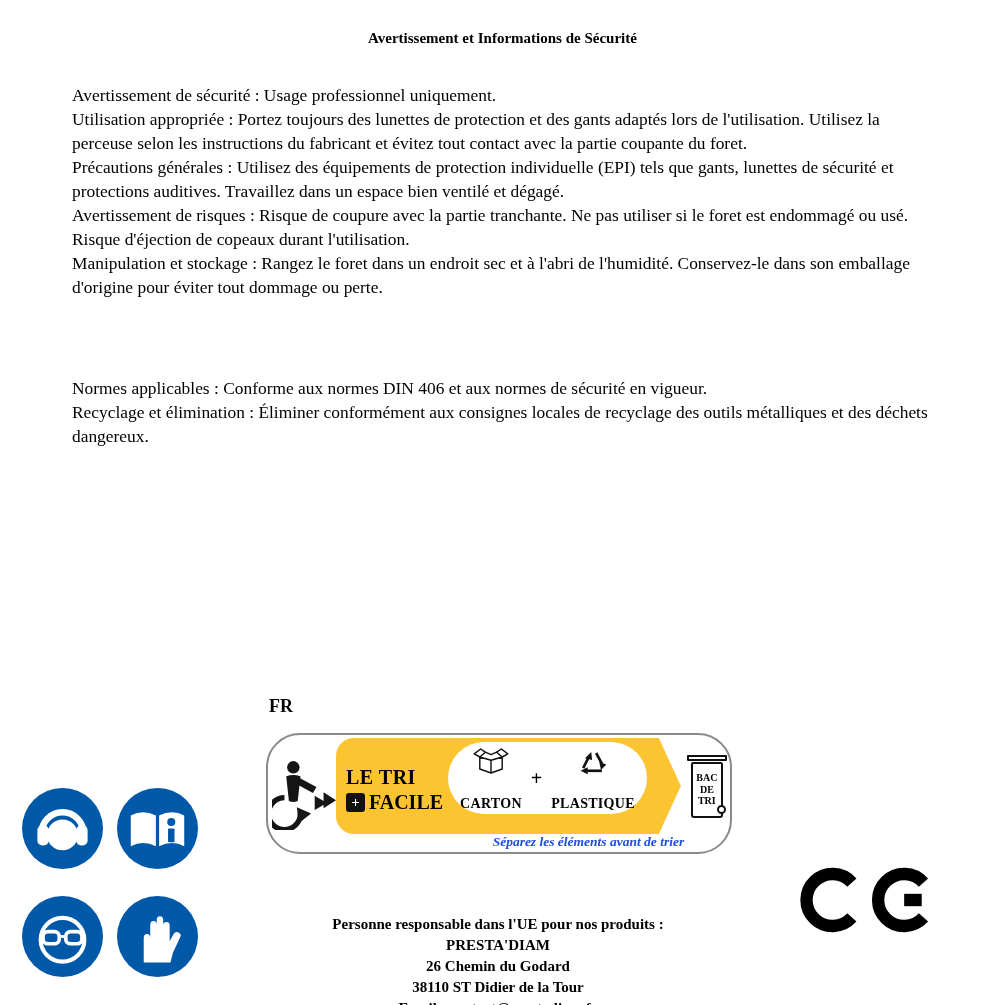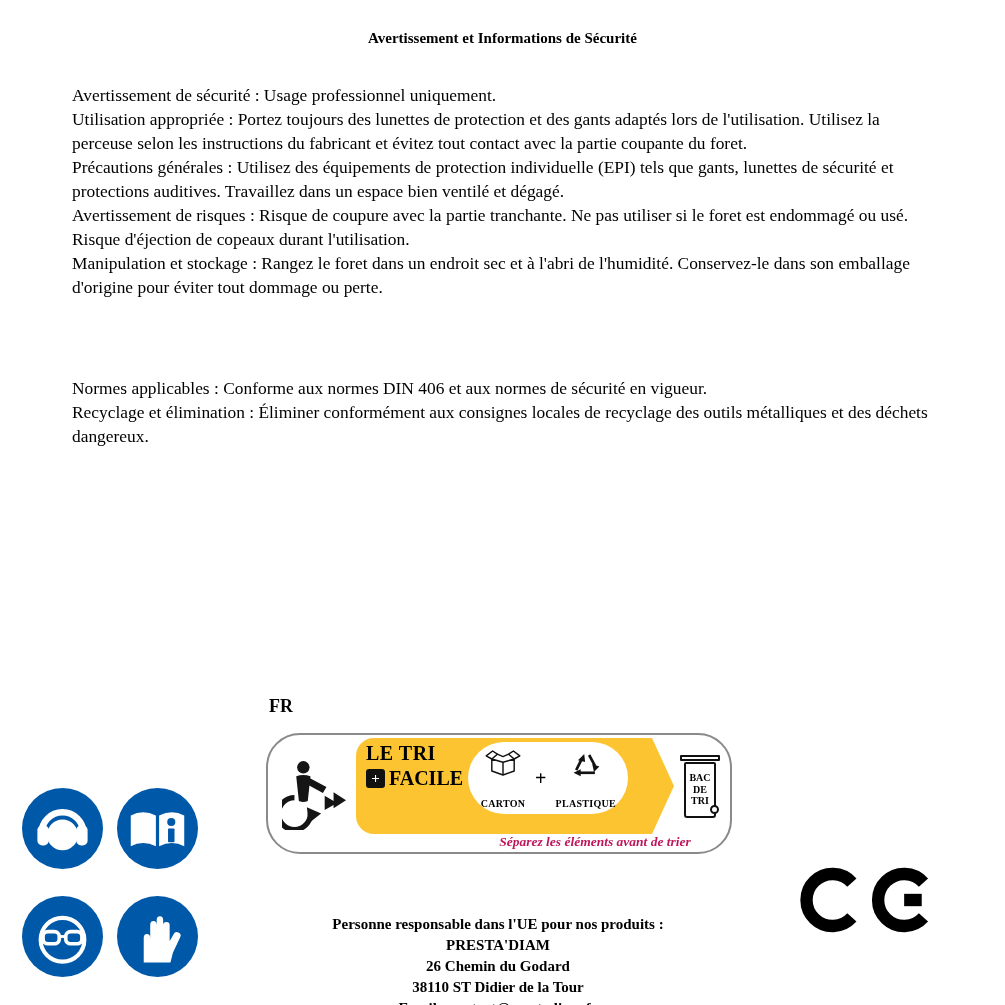--- a/index.html
+++ b/index.html
@@ -35,49 +35,49 @@
     display:flex; align-items:stretch; padding:3px 6px 3px 4px;
   }
   .triman { width:84px; display:flex; align-items:center; justify-content:center; }
   .triman svg { width:64px; height:72px; display:block; }
   .label-main { flex:1; display:flex; flex-direction:column; }
   .label-top { flex:1; display:flex; align-items:stretch; }
   .yellow-band {
     flex:1; background:var(--yellow);
     border-radius:18px 0 0 18px;
     clip-path:polygon(0 0, calc(100% - 22px) 0, 100% 50%, calc(100% - 22px) 100%, 0 100%);
-    display:flex; align-items:flex-start; gap:5px; padding:4px 34px 20px 10px;
+    display:flex; align-items:flex-end; gap:5px; padding:4px 34px 20px 10px;
   }
   .tri-words { display:flex; flex-direction:column; justify-content:center; gap:2px; }
   .tri-line1 { font-size:20px; font-weight:800; letter-spacing:0.5px; }
   .tri-line2 { display:flex; align-items:center; gap:4px; }
   .plus-box {
     width:19px; height:19px; background:#111; color:#fff; border-radius:3px;
     display:flex; align-items:center; justify-content:center; font-size:15px; font-weight:800;
   }
   .tri-facile { font-size:20px; font-weight:800; }
   .capsule {
     background:#fff; border-radius:40px; height:72px;
     display:flex; align-items:center; padding:5px 12px; gap:9px;
   }
   .material { display:flex; flex-direction:column; align-items:center; gap:2px; }
   .material svg { display:block; }
-  .material-label { font-size:10px; font-weight:700; letter-spacing:0.3px;margin-top:17px; }
+  .material-label { font-size:14px; font-weight:700; letter-spacing:0.3px;margin-top:17px; }
   .capsule-plus { font-size:20px; font-weight:800; }
   .bin { width:48px; position:relative; display:flex; flex-direction:column; align-items:center; justify-content:center; margin-left:2px; }
   .bin-lid { width:40px; height:6px; border:2px solid #111; border-radius:1px; }
   .bin-body {
     width:32px; height:56px; border:2px solid #111; border-radius:2px 2px 3px 3px; margin-top:1px;
     display:flex; flex-direction:column; align-items:center; justify-content:center; line-height:1.15;
   }
   .bin-line { font-size:10px; font-weight:800; }
   .bin-wheel { position:absolute; top:67px; right:5px; width:9px; height:9px; border:2px solid #111; border-radius:50%; background:#fff; }
   .label-bottom {
     height:26px; display:flex; align-items:center; justify-content:center;
-    padding-left:110px; font-size:13.5px; font-style:italic; font-weight:bold; color:#be185d;
+    padding-left:110px; font-size:13.5px; font-style:italic; font-weight:bold; color:#1d4ed8;
   }
 
   
   .address { position:absolute; left:248px; top:874px; width:500px; text-align:center; font-size:15px; font-weight:bold; line-height:21px;margin-top:40px; }
 
   
   .ce-mark { position:absolute; left:800px; top:852px; }
   .ce-mark svg { width:138px; height:96px; display:block; }
 </style>
 </head>

